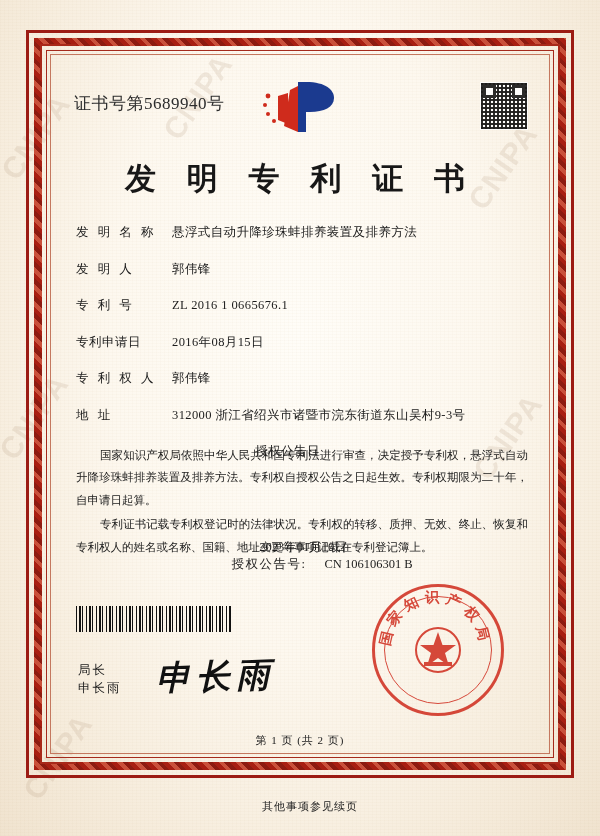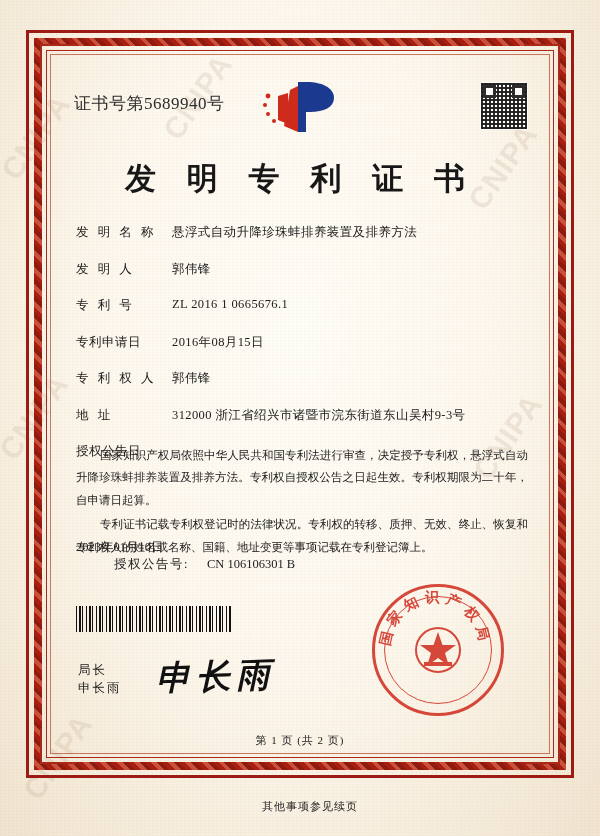--- a/index.html
+++ b/index.html
@@ -136,21 +136,21 @@
     color: #171717;
     font-family: "DejaVu Serif", serif;
   }
 
   .fields {
     position: absolute;
     left: 14px; right: 8px; top: 158px;
   }
   .field-row {
     display: flex;
-    align-items: flex-start;
+    align-items: center;
     margin-bottom: 19.5px;
     font-size: 12.5px;
     color: #1c1c1c;
   }
   .field-label {
     width: 96px;
     flex: 0 0 96px;
     letter-spacing: 3px;
     white-space: nowrap;
   }

